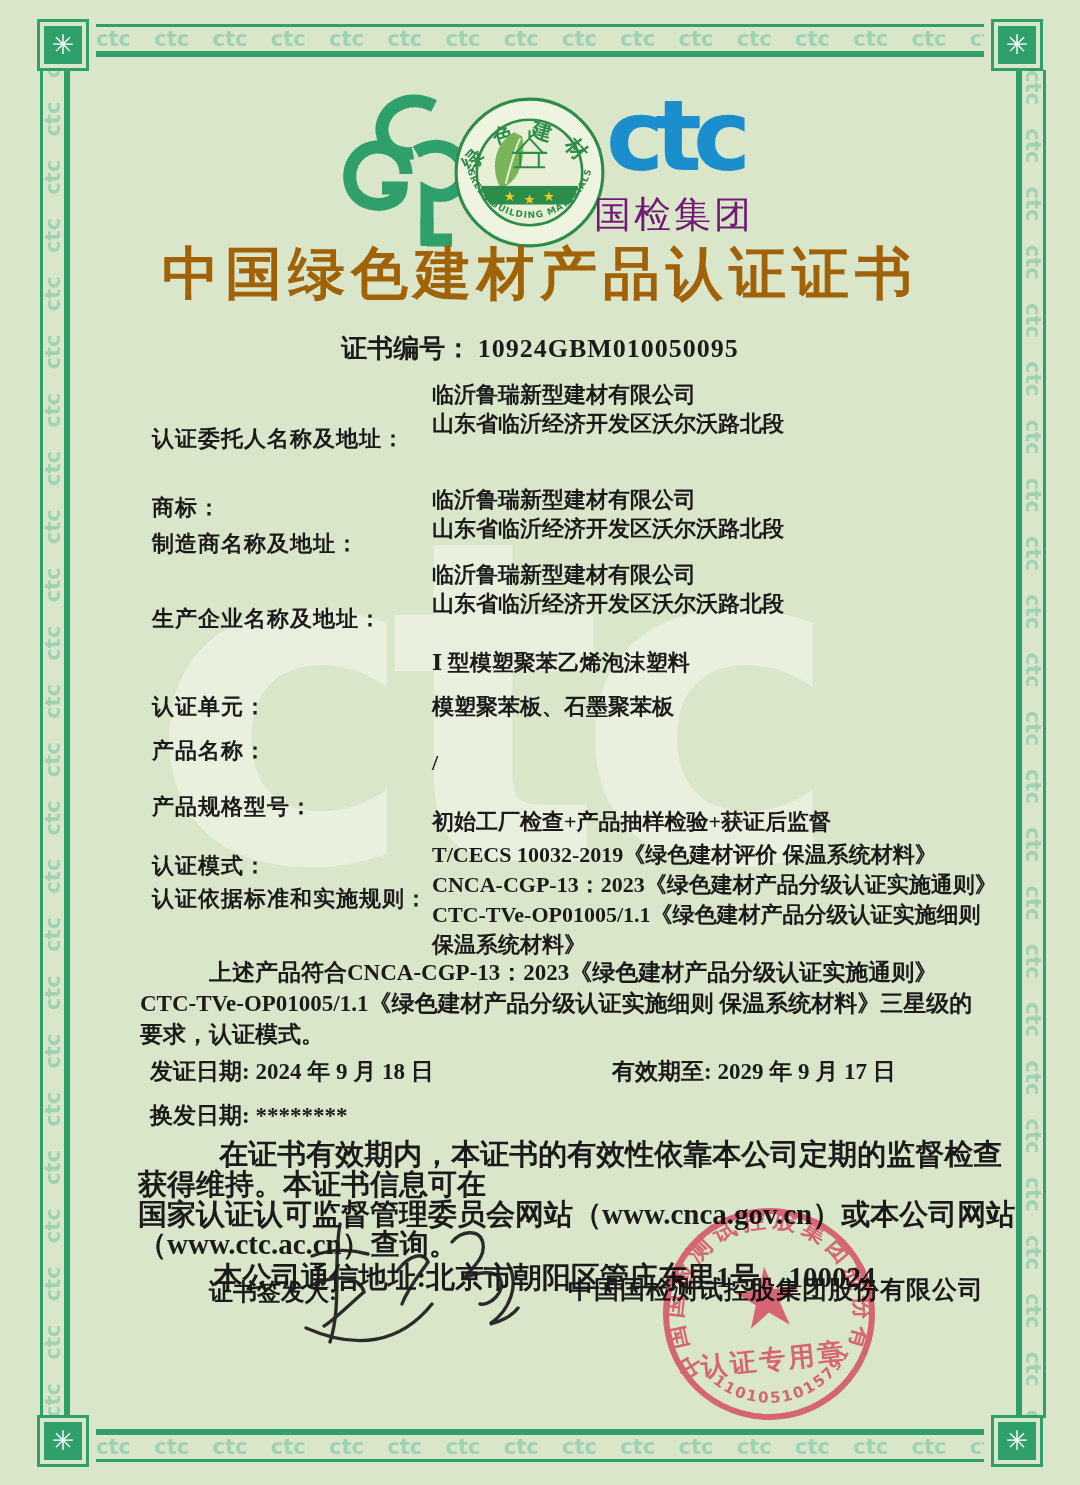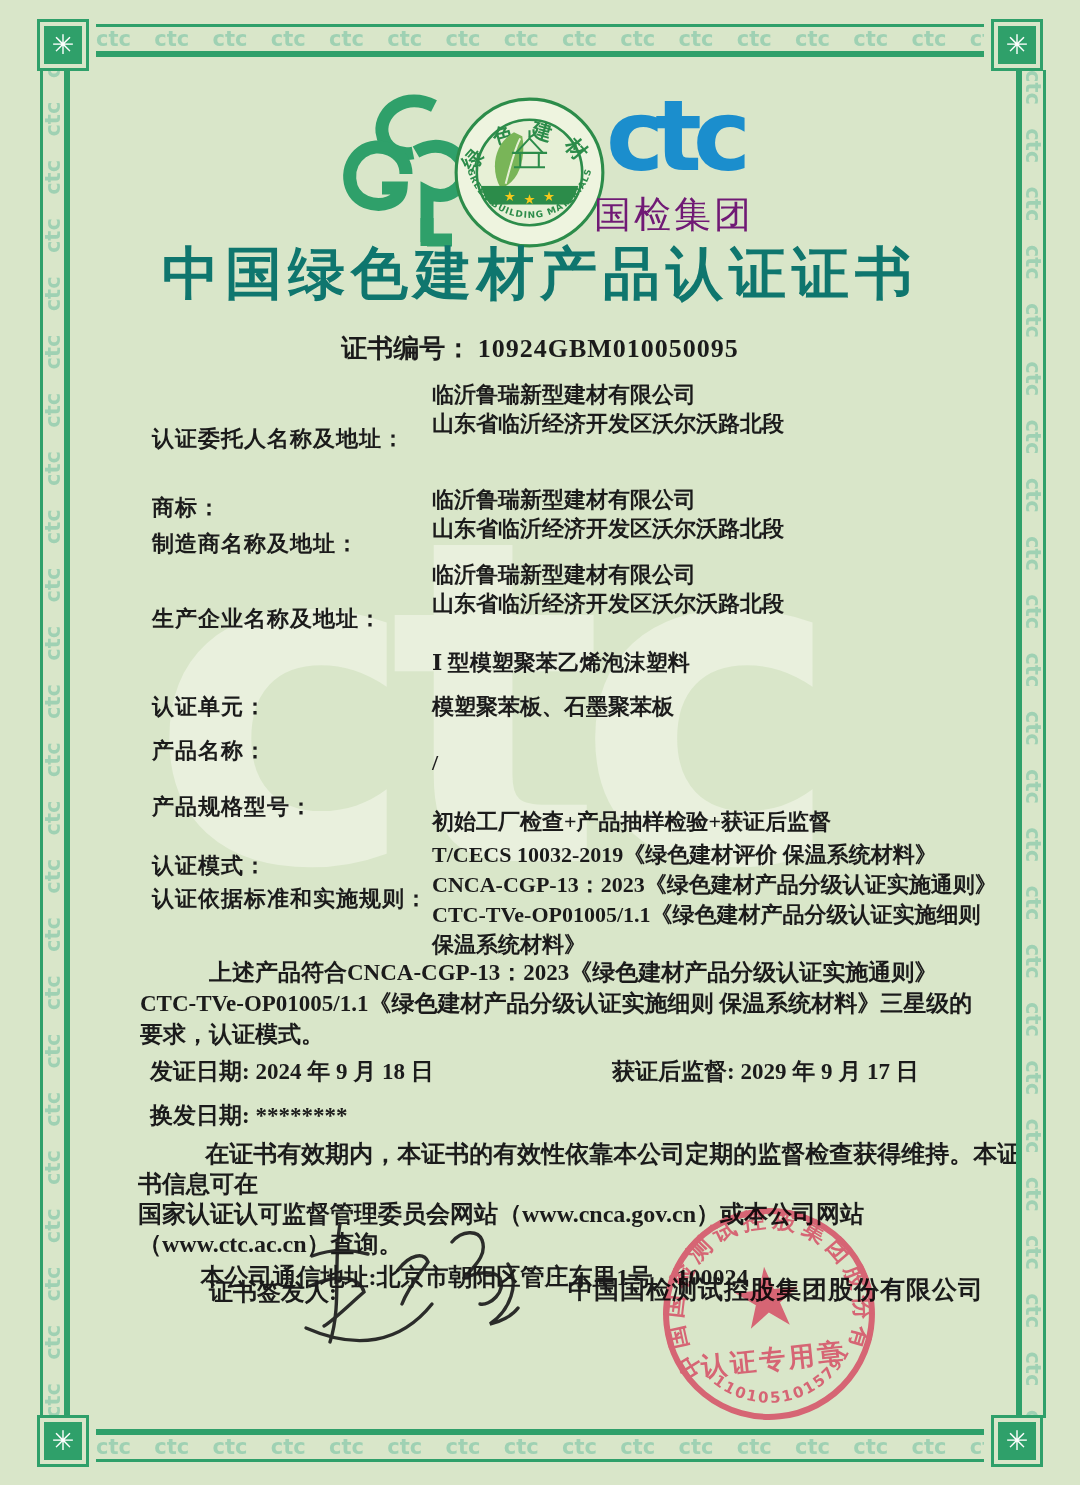--- a/index.html
+++ b/index.html
@@ -40,39 +40,39 @@
   .gp-logo{position:absolute;left:322px;top:90px;}
   .badge{position:absolute;left:452px;top:95px;}
   .ctc-block{position:absolute;left:594px;top:96px;width:160px;text-align:center;}
   .ctc-word{font-family:"DejaVu Sans",sans-serif;font-weight:bold;font-size:98px;
       line-height:80px;letter-spacing:-9px;color:#1b8ecd;}
   .ctc-group{margin-top:14px;font-family:"DejaVu Sans",sans-serif;font-weight:normal;
       font-size:37px;letter-spacing:3px;color:#701a75;}
 
   
   .title{position:absolute;left:0;right:0;top:236px;text-align:center;
-      font-size:57px;font-weight:bold;letter-spacing:6px;color:#0f766e;}
+      font-size:57px;font-weight:bold;letter-spacing:6px;color:#a16207;}
   .certno{position:absolute;left:0;right:0;top:331px;text-align:center;
       font-size:26px;font-weight:bold;}
   .certno .num{letter-spacing:1px;}
 
   
   .row{position:absolute;left:152px;right:60px;display:flex;
       font-size:22px;font-weight:bold;line-height:29px;}
   .lbl{width:280px;flex:none;letter-spacing:1px;margin-top:44px;}
   .val{flex:1;}
   .row-rules .val{line-height:30px;}
 
   
   .statement{position:absolute;left:140px;top:957px;width:895px;
       font-size:23px;font-weight:bold;line-height:31px;}
   .statement div:first-child{text-indent:3em;}
   .dateline{position:absolute;font-size:23px;font-weight:bold;}
   .notice{position:absolute;left:138px;top:1139px;width:885px;
-      font-size:24px;font-weight:bold;line-height:30px;}
+      font-size:29px;font-weight:bold;line-height:30px;}
   .notice div:nth-child(1){text-indent:2.8em;}
   .notice div:nth-child(3){text-indent:2.6em;margin-top:3px;}
 
   
   .signer-label{position:absolute;left:209px;top:1276px;font-size:24px;font-weight:bold;}
   .signature{position:absolute;left:300px;top:1210px;}
   .company{position:absolute;left:568px;top:1273px;font-size:25px;font-weight:bold;letter-spacing:1px;}
   .stamp{position:absolute;left:658px;top:1203px;mix-blend-mode:multiply;opacity:.9;
       transform:rotate(-6deg);}
 </style>
@@ -216,21 +216,21 @@
         <div>上述产品符合CNCA-CGP-13：2023《绿色建材产品分级认证实施通则》</div>
         <div>CTC-TVe-OP01005/1.1《绿色建材产品分级认证实施细则 保温系统材料》三星级的</div>
         <div>要求，认证模式。</div>
       </div>
 
     <div class="dateline" style="left:150px;top:1056px">
       <span>发证日期:</span>
       <span>2024 年 9 月 18 日</span>
     </div>
     <div class="dateline" style="left:612px;top:1056px">
-      <span>获证后监督:</span>
+      <span>有效期至:</span>
       <span>2029 年 9 月 17 日</span>
     </div>
     <div class="dateline" style="left:150px;top:1100px">
       <span>换发日期:</span>
       <span>********</span>
     </div>
 
     <div class="notice">
         <div>在证书有效期内，本证书的有效性依靠本公司定期的监督检查获得维持。本证书信息可在</div>
         <div>国家认证认可监督管理委员会网站（www.cnca.gov.cn）或本公司网站（www.ctc.ac.cn）查询。</div>

